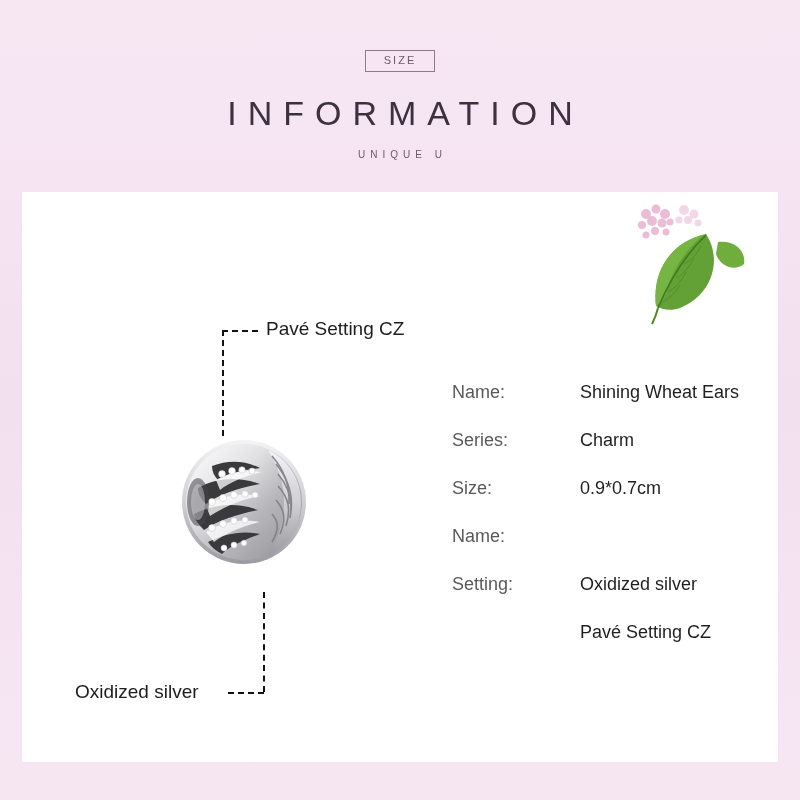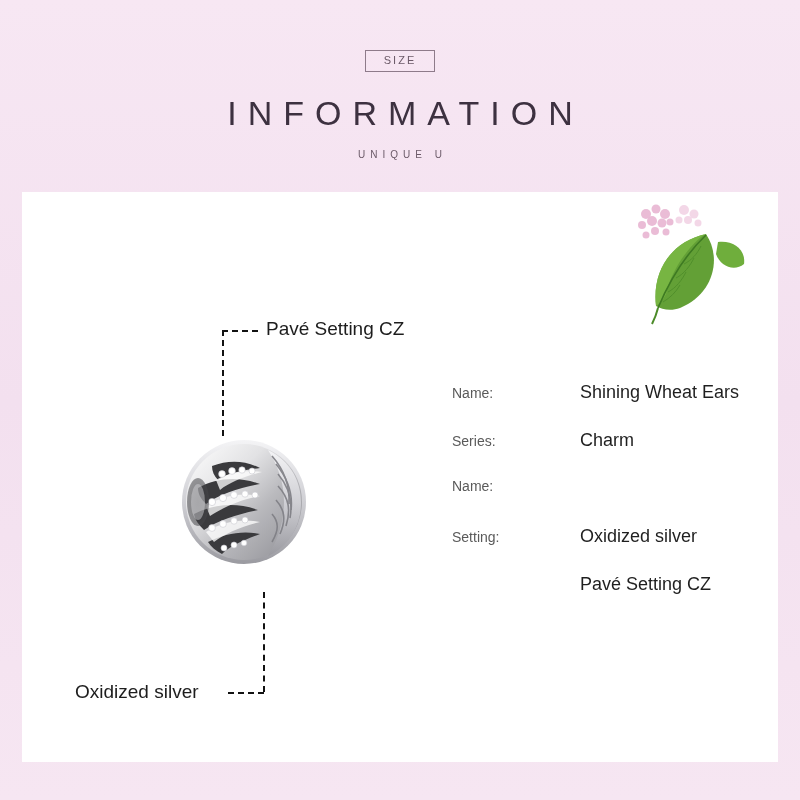--- a/index.html
+++ b/index.html
@@ -121,21 +121,21 @@
     top: 382px;
     width: 310px;
   }
   .spec-row {
     display: flex;
     align-items: baseline;
     height: 48px;
   }
   .spec-key {
     width: 96px;
-    font-size: 14px;
+    font-size: 18px;
     color: #5a5a5a;
     flex: 0 0 auto;
   }
   .spec-val {
     font-size: 18px;
     color: #1f1f1f;
     margin-left: 32px;
   }
   .spec-row.cont .spec-key { visibility: hidden; }
 </style>
@@ -277,20 +277,24 @@
   <div class="specs">
     <div class="spec-row">
       <div class="spec-key">Name:</div>
       <div class="spec-val">Shining Wheat Ears</div>
     </div>
     <div class="spec-row">
       <div class="spec-key">Series:</div>
       <div class="spec-val">Charm</div>
     </div>
     <div class="spec-row">
+      <div class="spec-key">Size:</div>
+      <div class="spec-val">0.9*0.7cm</div>
+    </div>
+    <div class="spec-row">
       <div class="spec-key">Name:</div>
     </div>
     <div class="spec-row">
       <div class="spec-key">Setting:</div>
       <div class="spec-val">Oxidized silver</div>
     </div>
     <div class="spec-row cont">
       <div class="spec-key"></div>
       <div class="spec-val">Pavé Setting CZ</div>
     </div>

